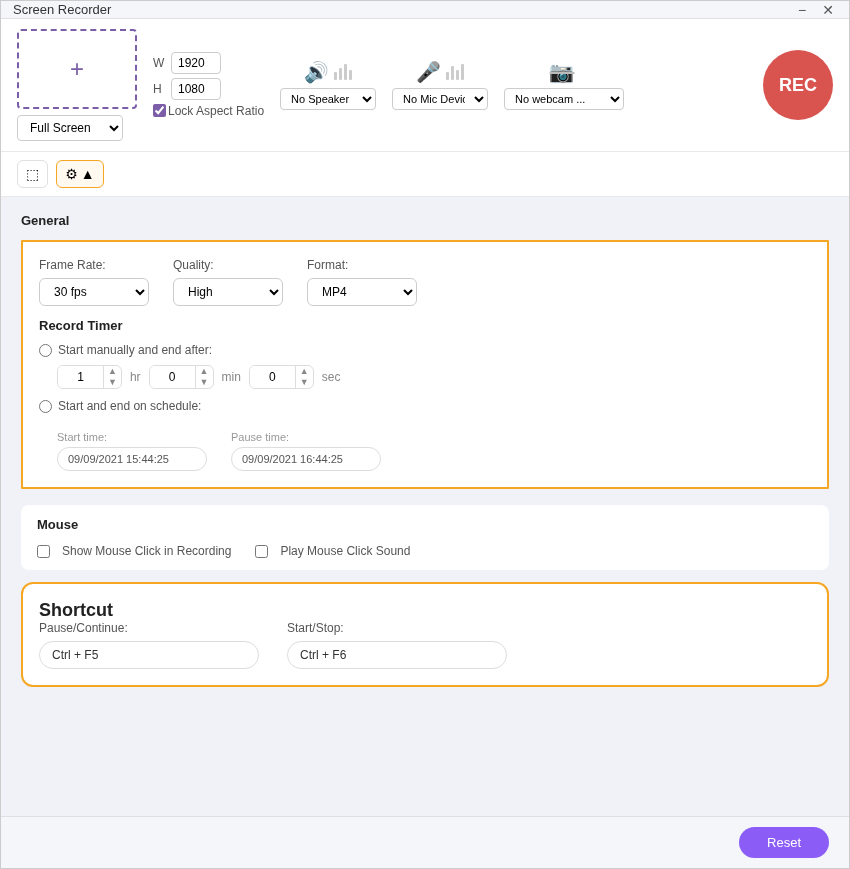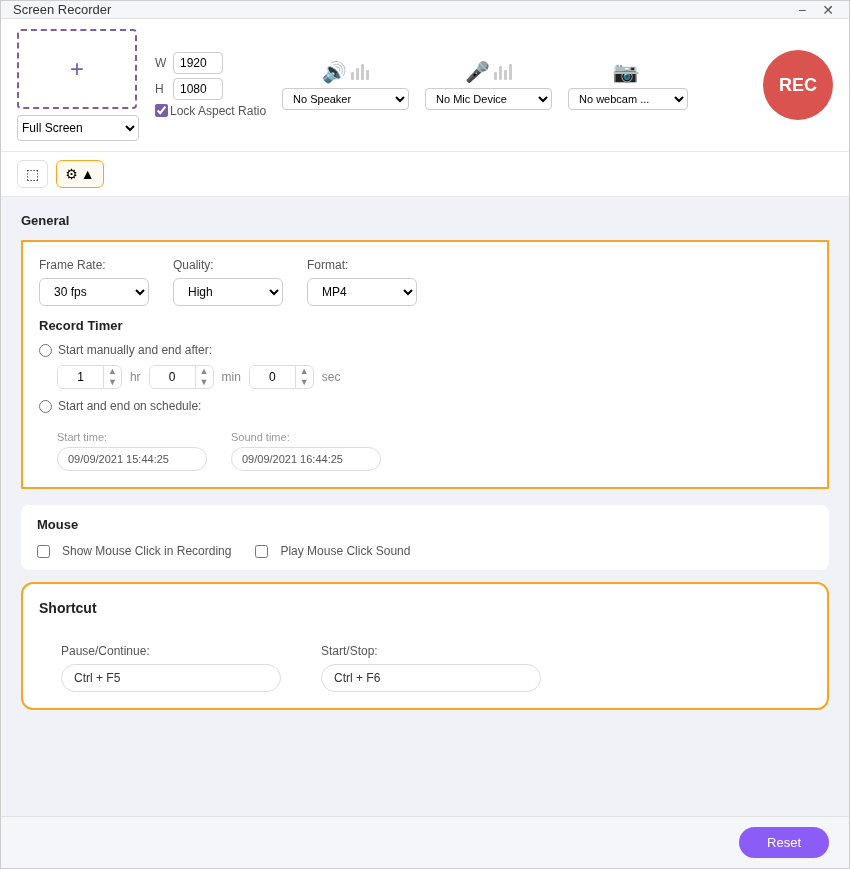--- a/index.html
+++ b/index.html
@@ -85,26 +85,26 @@
     }
     .dim-input {
       width: 50px;
       padding: 3px 6px;
       border: 1px solid #ccc;
       border-radius: 4px;
       font-size: 12px;
       background: #fff;
     }
     .screen-dropdown {
-      padding: 4px 0;
+      padding: 4px 8px;
       border: 1px solid #ccc;
       border-radius: 4px;
       font-size: 12px;
       background: #fff;
-      width: 122px;
+      width: 106px;
     }
     .lock-aspect {
       display: flex;
       align-items: center;
       gap: 4px;
       font-size: 12px;
       color: #555;
     }
     .lock-checkbox {
       accent-color: #7b5ea7;
@@ -135,21 +135,21 @@
       width: 3px;
       background: #ccc;
       border-radius: 1px;
     }
     .audio-dropdown {
       padding: 3px 6px;
       border: 1px solid #ccc;
       border-radius: 4px;
       font-size: 11px;
       background: #fff;
-      width: 127px;
+      width: 96px;
     }
     .rec-button {
       width: 70px;
       height: 70px;
       background: #d9534f;
       border-radius: 50%;
       display: flex;
       align-items: center;
       justify-content: center;
       color: #fff;
@@ -336,29 +336,28 @@
       accent-color: #7b5ea7;
     }
     .shortcut-card {
       background: #fff;
       border: 2px solid #f5a623;
       border-radius: 12px;
       padding: 16px;
       margin-bottom: 16px;
     }
     .shortcut-title {
-      font-size: 14px;
+      font-size: 18px;
       font-weight: 700;
       color: #222;
-      margin-bottom: 28px;
+      margin-bottom: 0;
     }
     .shortcut-groups {
       display: flex;
-      gap: 40px;
-      margin-left: 22px;
+      gap: 28px;
     }
     .shortcut-group {
       display: flex;
       flex-direction: column;
       gap: 6px;
     }
     .shortcut-label {
       font-size: 12px;
       color: #555;
     }
@@ -572,21 +571,21 @@
         <div class="radio-row schedule-row">
           <input type="radio" class="radio-input" name="timer-mode" style="">
           <span>Start and end on schedule:</span>
         </div>
         <div class="schedule-inputs-row">
           <div class="schedule-field">
             <span class="schedule-label">Start time:</span>
             <input class="schedule-input" type="text" value="09/09/2021 15:44:25" style="">
           </div>
           <div class="schedule-field">
-            <span class="schedule-label">Sound time:</span>
+            <span class="schedule-label">Pause time:</span>
             <input class="schedule-input" type="text" value="09/09/2021 16:44:25" style="">
           </div>
         </div>
       </div>
     </div>
 
     <div class="mouse-section">
       <div class="section-title">Mouse</div>
       <div class="mouse-row">
         <div class="checkbox-row">

